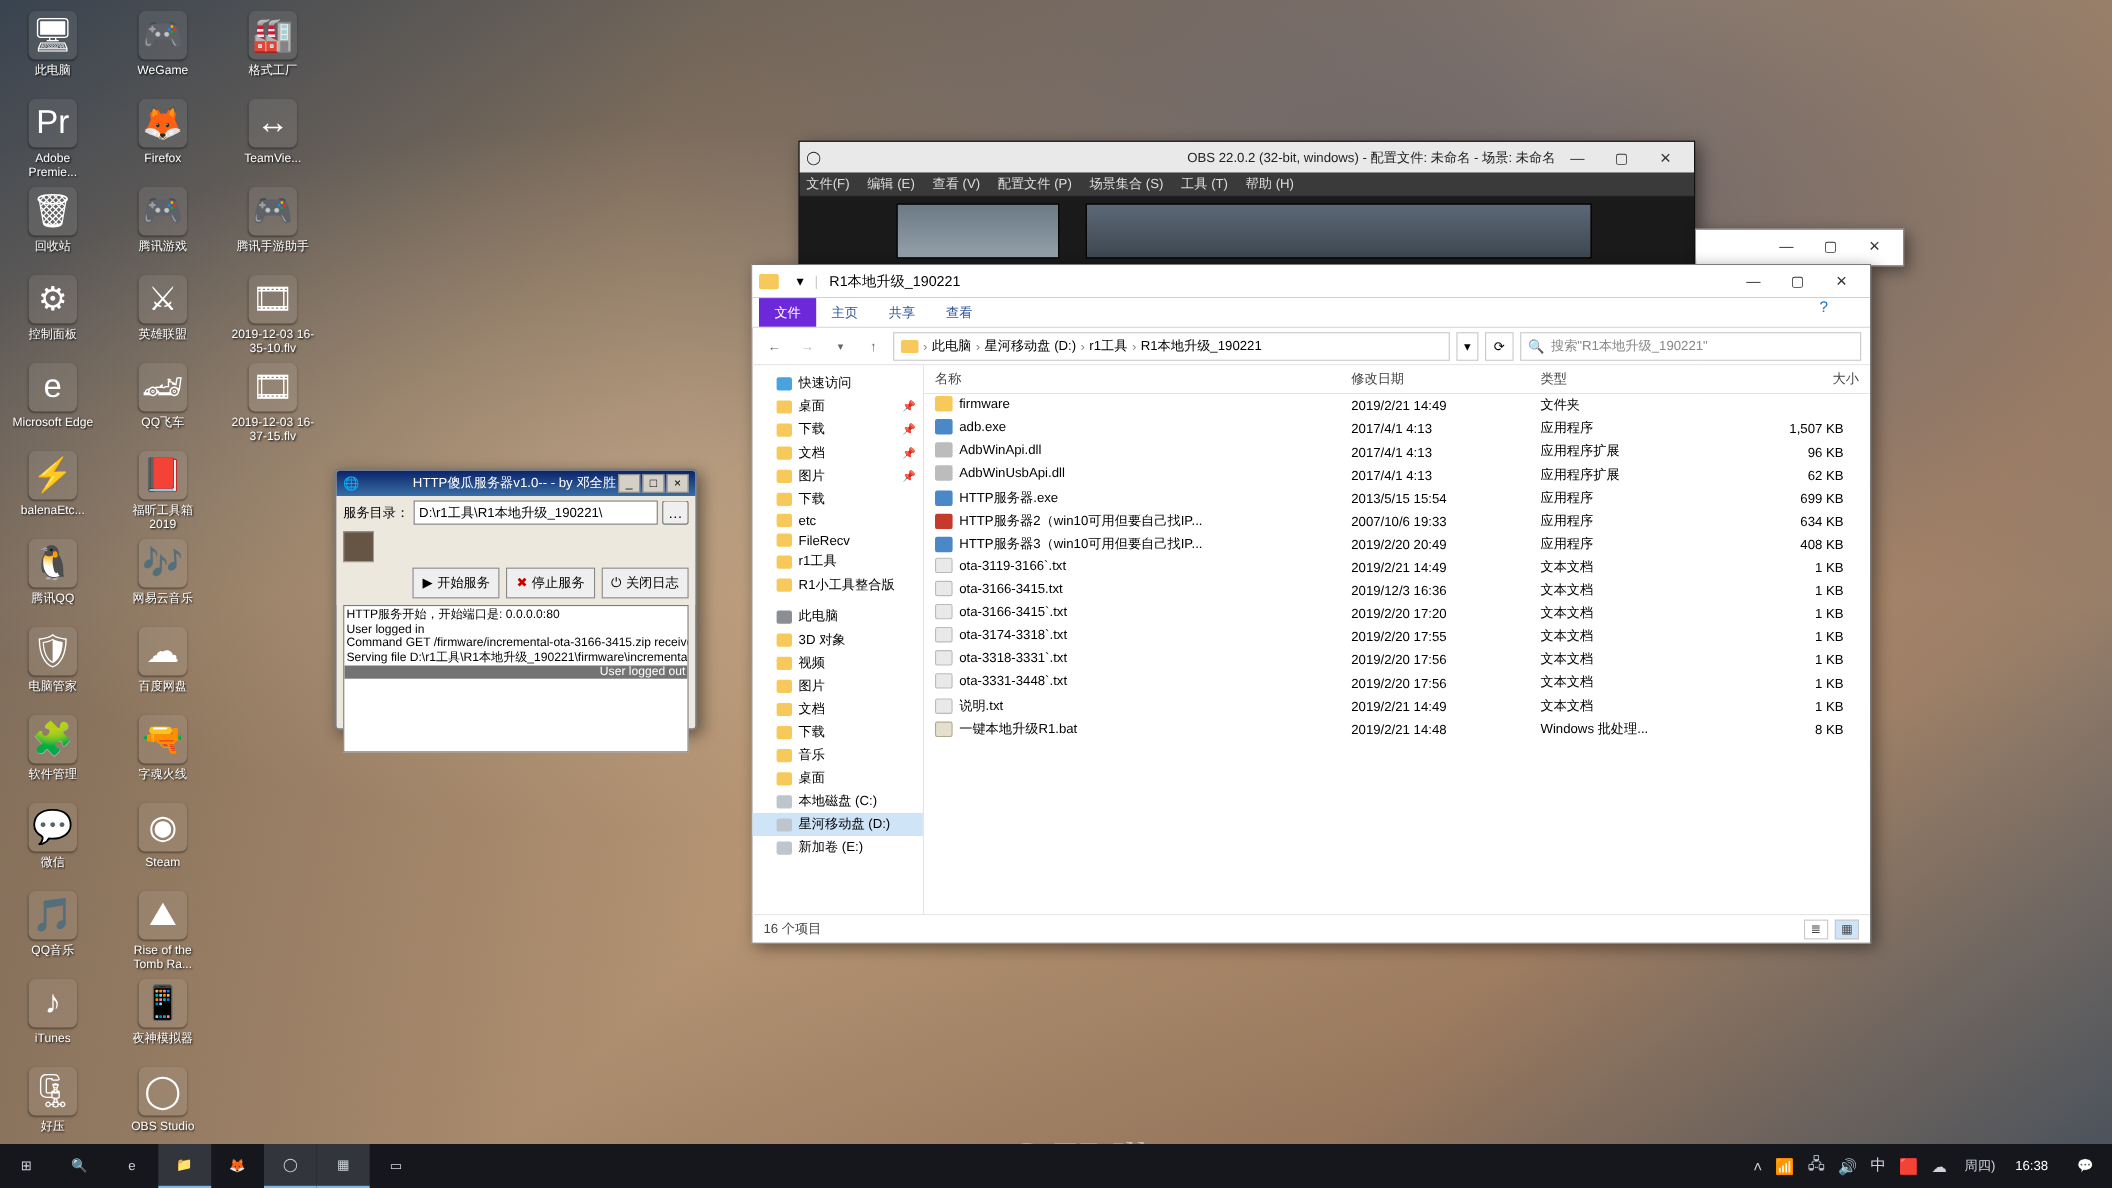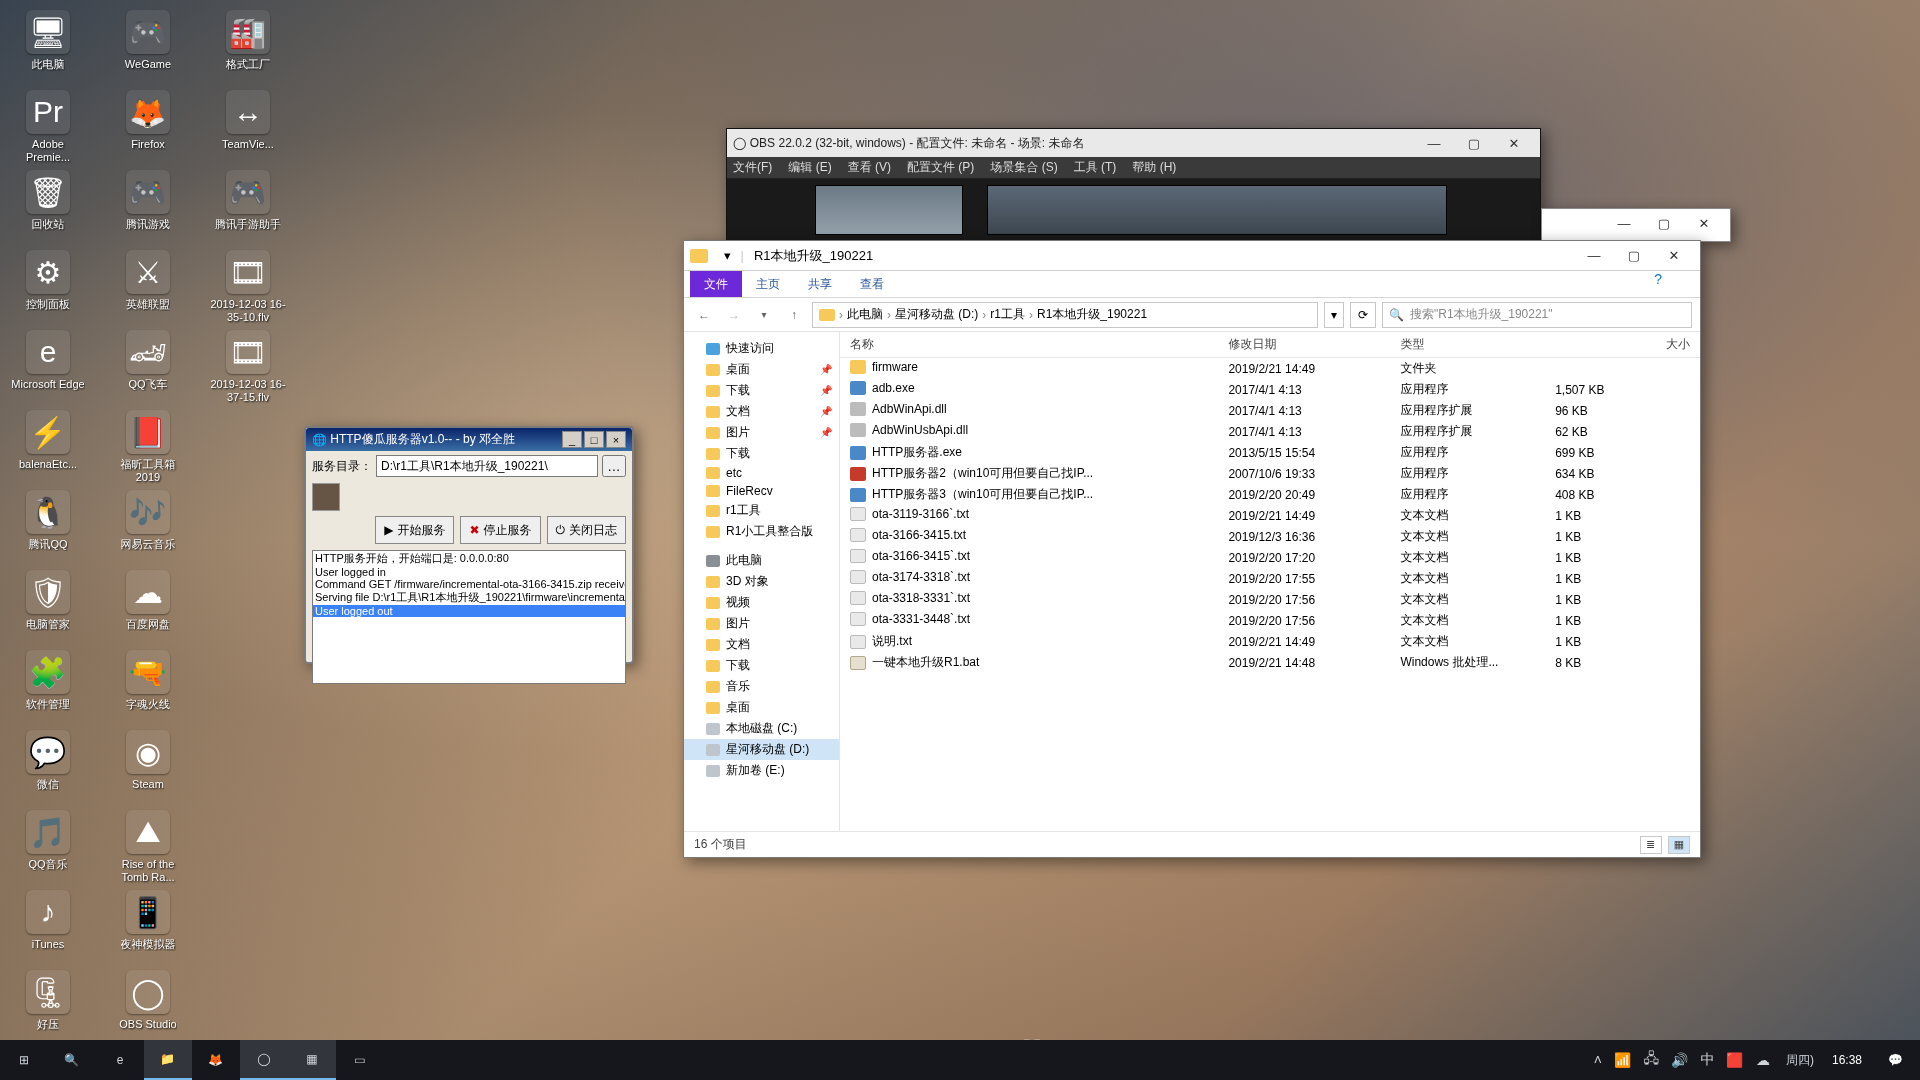--- a/index.html
+++ b/index.html
@@ -15,21 +15,21 @@
 
 
 .desktop-icons { position:absolute; left:8px; top:8px; display:grid; grid-auto-flow:column; grid-template-rows:repeat(13,80px); column-gap:20px; row-gap:0; }
 .desktop-icon { width:80px; height:80px; display:flex; flex-direction:column; align-items:center; justify-content:flex-start; cursor:default; }
 .desktop-icon .ico { width:44px; height:44px; margin-top:2px; display:flex; align-items:center; justify-content:center; font-size:30px; color:#fff; background:rgba(255,255,255,.08); border-radius:6px; box-shadow:0 1px 2px rgba(0,0,0,.4); }
 .desktop-icon .lbl { color:#fff; font-size:11px; text-align:center; line-height:13px; margin-top:4px; text-shadow:1px 1px 2px #000; max-width:76px; overflow:hidden; }
 
 
 .win { position:absolute; background:#fff; border:1px solid #7a7a7a; box-shadow:4px 4px 14px rgba(0,0,0,.45); }
 .win .titlebar { height:26px; display:flex; align-items:center; padding:0 6px; font-size:12px; }
-.win .titlebar .title-txt { flex:1; white-space:nowrap; overflow:hidden; }
+.win .titlebar .title-txt { flex:1; white-space:nowrap; overflow:hidden;text-align:right; }
 .win .titlebar .btns { display:flex; gap:0; }
 .win .titlebar .btn  { width:40px; height:22px; display:flex; align-items:center; justify-content:center; font-size:13px; color:#333; }
 
 
 .obs { background:#2b2b2b; border-color:#111; }
 .obs .titlebar { background:#e9e9e9; color:#222; height:28px; }
 .obs .menubar { background:#3a3a3a; color:#ddd; font-size:12px; padding:2px 6px; display:flex; gap:16px; border-bottom:1px solid #222; }
 .obs .canvas  { background:#1a1a1a; height:64px; position:relative; }
 .obs .canvas .preview { position:absolute; left:88px; top:6px; width:148px; height:50px; background:linear-gradient(#6b7a85,#94a0aa); border:1px solid #000; }
 .obs .canvas .preview2 { position:absolute; left:260px; top:6px; width:460px; height:50px; background:linear-gradient(#5b6876,#3d4750); border:1px solid #000; }
@@ -37,21 +37,21 @@
 
 .httpw { background:#ece8de; border:2px solid #7b7b7b; border-radius:4px; }
 .httpw .titlebar { background:linear-gradient(#0a246a,#3a6ea5); color:#fff; height:23px; border-radius:3px 3px 0 0; }
 .httpw .titlebar .btn { width:20px; height:17px; background:#d4d0c8; color:#000; border:1px solid #888; margin-left:2px; font-size:11px; }
 .httpw .toolbar { padding:4px 6px; display:flex; align-items:center; gap:4px; font-size:12px; background:#ece8de; }
 .httpw .toolbar input { flex:1; height:22px; font-size:12px; padding:0 4px; border:1px solid #7b7b7b; }
 .httpw .buttons { display:flex; justify-content:flex-end; gap:6px; padding:3px 6px 6px; background:#ece8de; }
 .httpw .buttons button { height:28px; font-size:12px; padding:0 8px; background:#efefef; border:1px solid #888; display:flex; align-items:center; gap:4px; }
 .httpw .log { margin:0 6px 6px; height:134px; background:#fff; border:1px solid #7b7b7b; font-size:11px; font-family:Consolas,monospace; color:#000; overflow:hidden; }
 .httpw .log .line { padding:0 2px; white-space:nowrap; }
-.httpw .log .sel  { background:#3b82f6; color:#fff; }
+.httpw .log .sel  { background:#737373; color:#fff;text-align:right; }
 .httpw .avatar-row { display:flex; padding:2px 6px; background:#ece8de; }
 .httpw .avatar-row .av { width:28px; height:28px; background:#654; border:1px solid #999; }
 
 
 .bgwin { background:#fff; border-color:#8a8a8a; }
 .bgwin .titlebar { background:#fff; height:28px; }
 
 
 .explorer .titlebar { background:#fff; height:30px; border-bottom:1px solid #d0d0d0; }
 .explorer .titlebar .qat { display:flex; align-items:center; gap:10px; font-size:13px; }
@@ -70,21 +70,21 @@
 .explorer .nav { width:156px; border-right:1px solid #e4e4e4; overflow-y:auto; font-size:12px; padding:6px 0; }
 .explorer .nav .item { display:flex; align-items:center; gap:6px; padding:2px 8px 2px 22px; white-space:nowrap; position:relative; }
 .explorer .nav .item .pin { position:absolute; right:6px; color:#6a6a6a; font-size:10px; }
 .explorer .nav .item.sel { background:#cfe4f7; }
 .explorer .nav .spacer { height:8px; }
 .explorer .list { flex:1; overflow:auto; }
 .explorer .list table { width:100%; border-collapse:collapse; font-size:12px; }
 .explorer .list th { text-align:left; font-weight:400; color:#444; padding:4px 10px; border-bottom:1px solid #e4e4e4; position:sticky; top:0; background:#fff; }
 .explorer .list td { padding:2px 10px; white-space:nowrap; }
 .explorer .list td.name { display:flex; align-items:center; gap:6px; }
-.explorer .list td.size { padding-right:24px; }
+.explorer .list td.size { text-align:right; padding-right:24px; }
 .explorer .list .file-ico { width:16px; height:14px; border-radius:2px; display:inline-block; }
 .explorer .list .ico-folder { background:#f7c95b; }
 .explorer .list .ico-exe    { background:#4a88c7; }
 .explorer .list .ico-dll    { background:#bcbcbc; }
 .explorer .list .ico-txt    { background:#e9e9e9; border:1px solid #bbb; }
 .explorer .list .ico-bat    { background:#e6dfcf; border:1px solid #b0a98f; }
 .explorer .list .ico-exe-red{ background:#c63a2b; }
 .explorer .status { height:26px; border-top:1px solid #e4e4e4; display:flex; align-items:center; justify-content:space-between; padding:0 10px; font-size:12px; color:#444; }
 .explorer .status .viewbtn { width:22px; height:18px; border:1px solid #c8c8c8; margin-left:3px; display:inline-flex; align-items:center; justify-content:center; font-size:11px; }
 .explorer .status .viewbtn.sel { background:#cfe4f7; }

